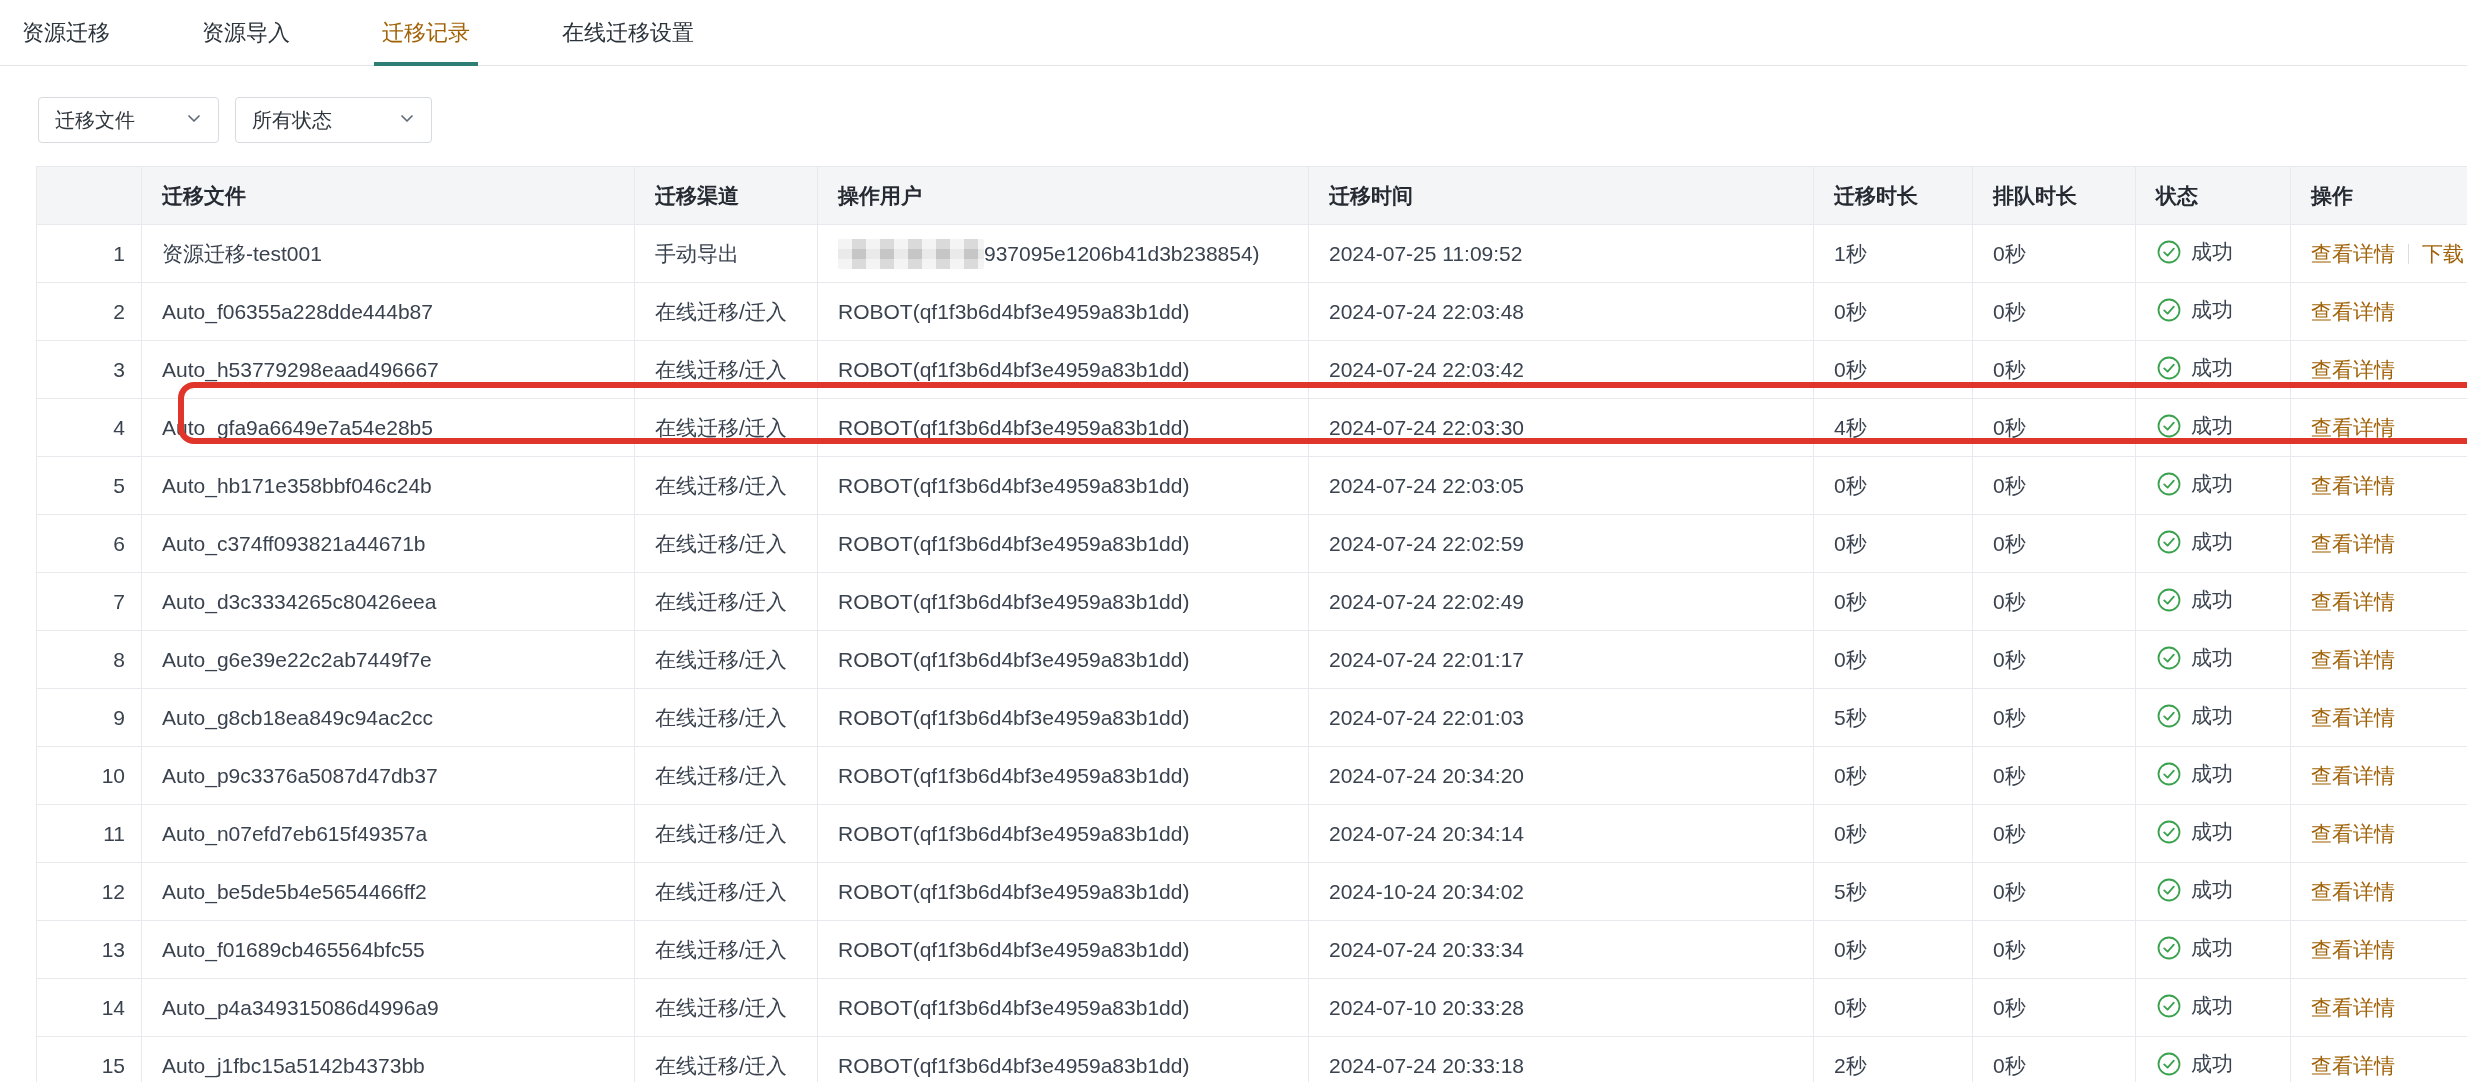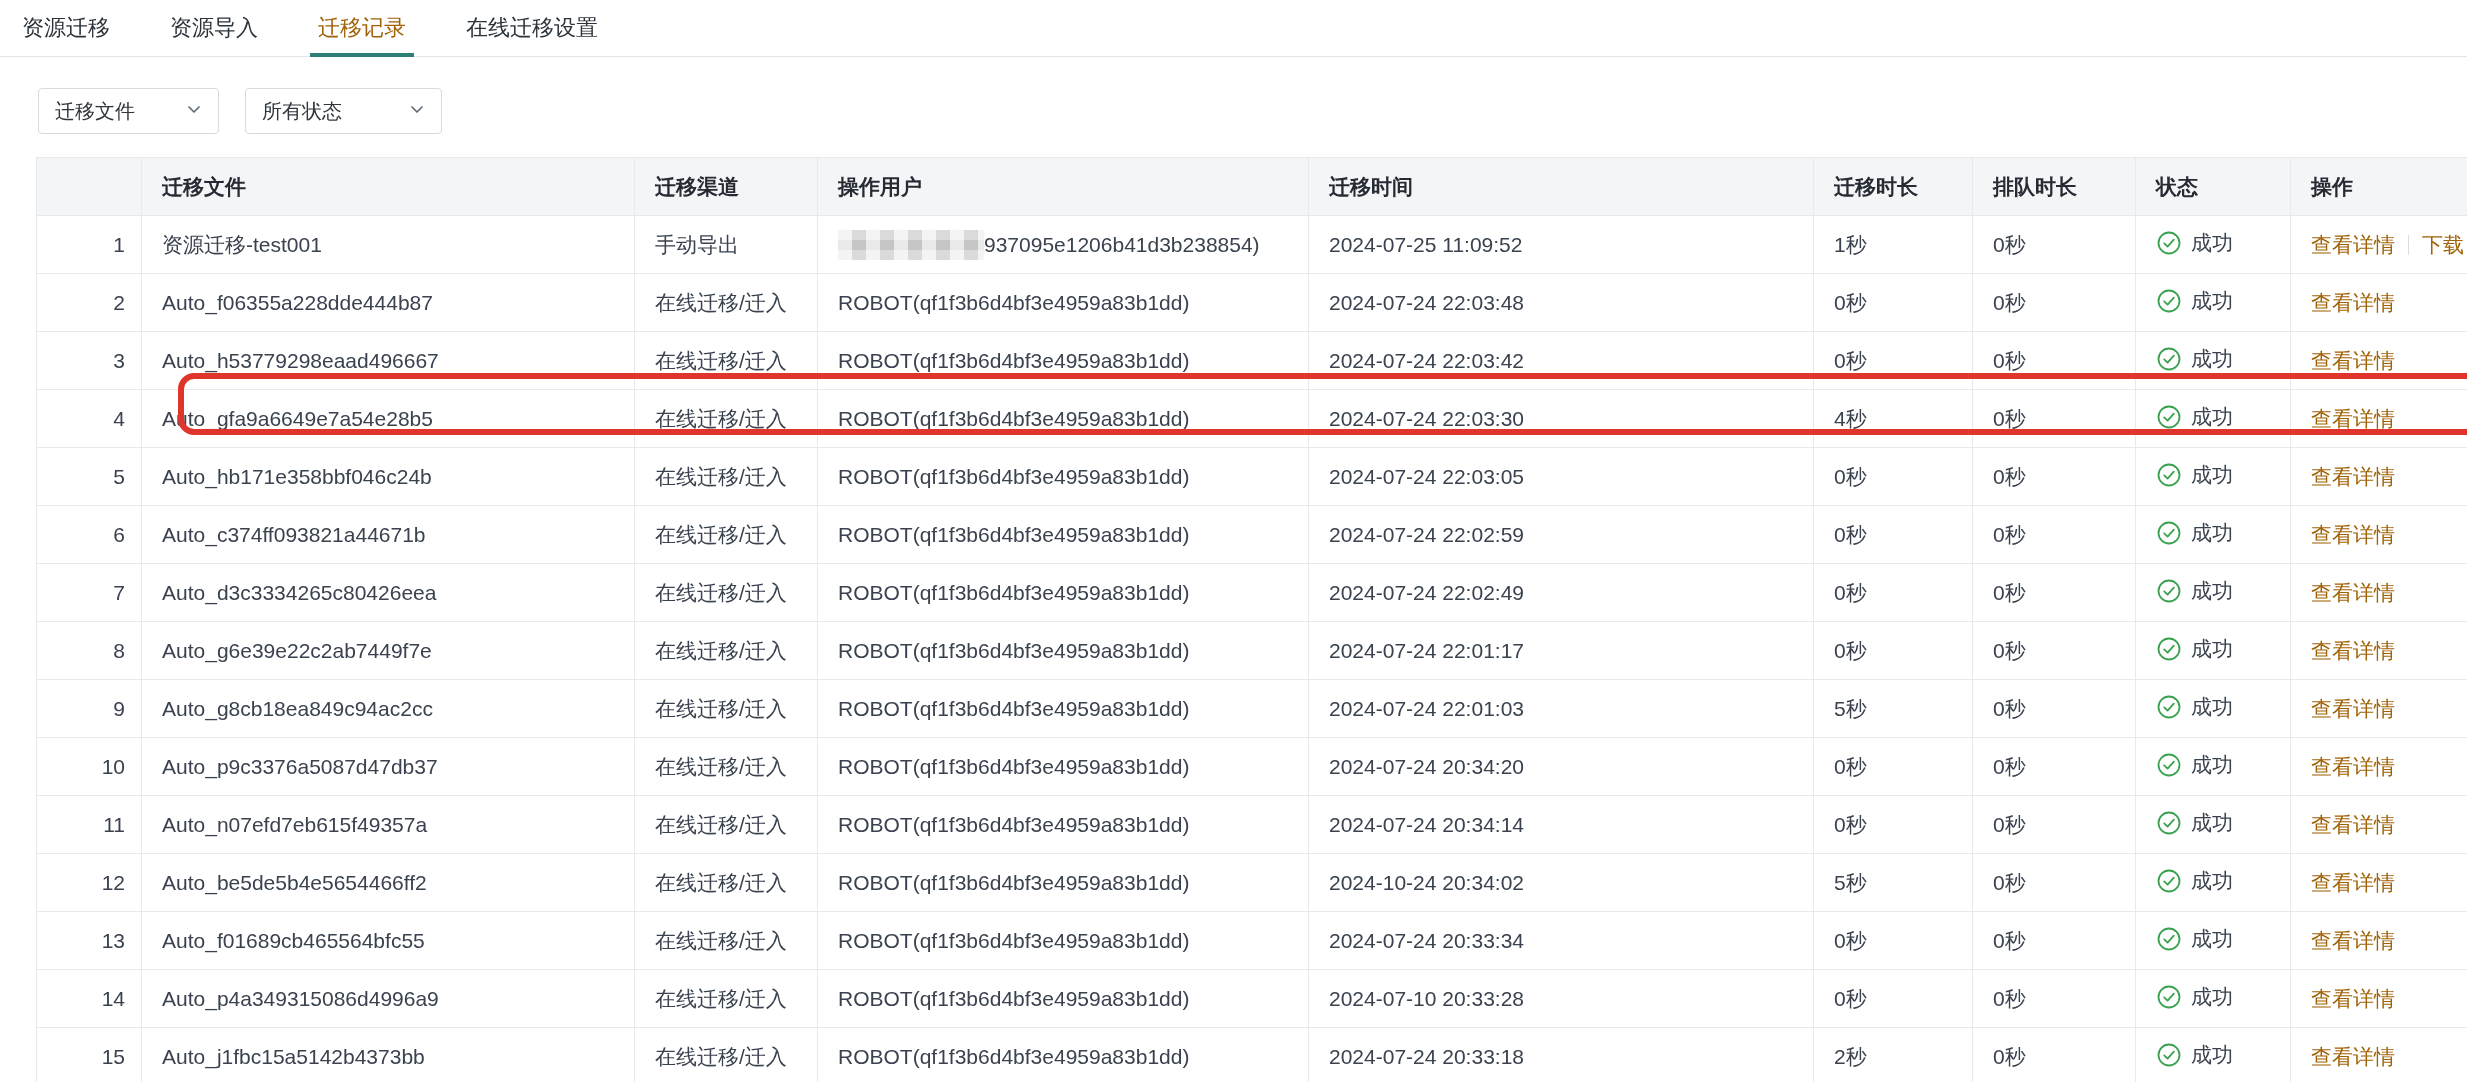--- a/index.html
+++ b/index.html
@@ -1,34 +1,34 @@
 <!DOCTYPE html>
 <html><head>
 <meta charset="utf-8">
 <style>
   * { margin:0; padding:0; box-sizing:border-box; }
   html,body { width:2467px; height:1082px; overflow:hidden; background:#ffffff;
               font-family:"Liberation Sans","DejaVu Sans",sans-serif; color:#39424e; }
 
   
-  .tabbar { display:flex; align-items:stretch; height:57px; border-bottom:1px solid #e3e6e9;
-            padding-left:14px; gap:44px; }
+  .tabbar { display:flex; align-items:stretch; height:66px; border-bottom:1px solid #e3e6e9;
+            padding-left:14px; gap:76px; }
   .tab { display:flex; align-items:center; font-size:22px; color:#2b333b; position:relative;
          padding:0 8px; cursor:pointer; white-space:nowrap; }
   .tab.active { color:#a16207; }
   .tab.active::after { content:""; position:absolute; left:0; right:0; bottom:-1px; height:4px;
                        background:#2e7e76; }
 
   
   .filterbar { display:flex; align-items:center; margin:31px 0 0 38px; }
   .control { height:46px; border:1px solid #d7dade; border-radius:4px; background:#fff;
              display:flex; align-items:center; font-size:20px; color:#2f363d; }
   .select { justify-content:space-between; padding:0 14px 0 16px; cursor:pointer; }
   .select-file { width:181px; }
-  .select-status { width:197px; margin-left:26px; }
+  .select-status { width:197px; margin-left:16px; }
   .searchbox { width:362px; margin-left:13px; padding:0 12px 0 14px; }
   .searchbox input { border:none; outline:none; flex:1; font-size:20px; color:#2f363d;
                      margin-left:10px; font-family:inherit; background:transparent; }
   .searchbox input::placeholder { color:#b9bfc6; }
   .chev { flex:0 0 auto; }
 
   
   .tablewrap { position:relative; margin:23px 0 0 36px; width:2431px; }
   table { border-collapse:collapse; table-layout:fixed; width:2431px; font-size:21px; }
   th, td { border:1px solid #e7e9ec; height:58px; padding:0 0 0 20px; text-align:left;

